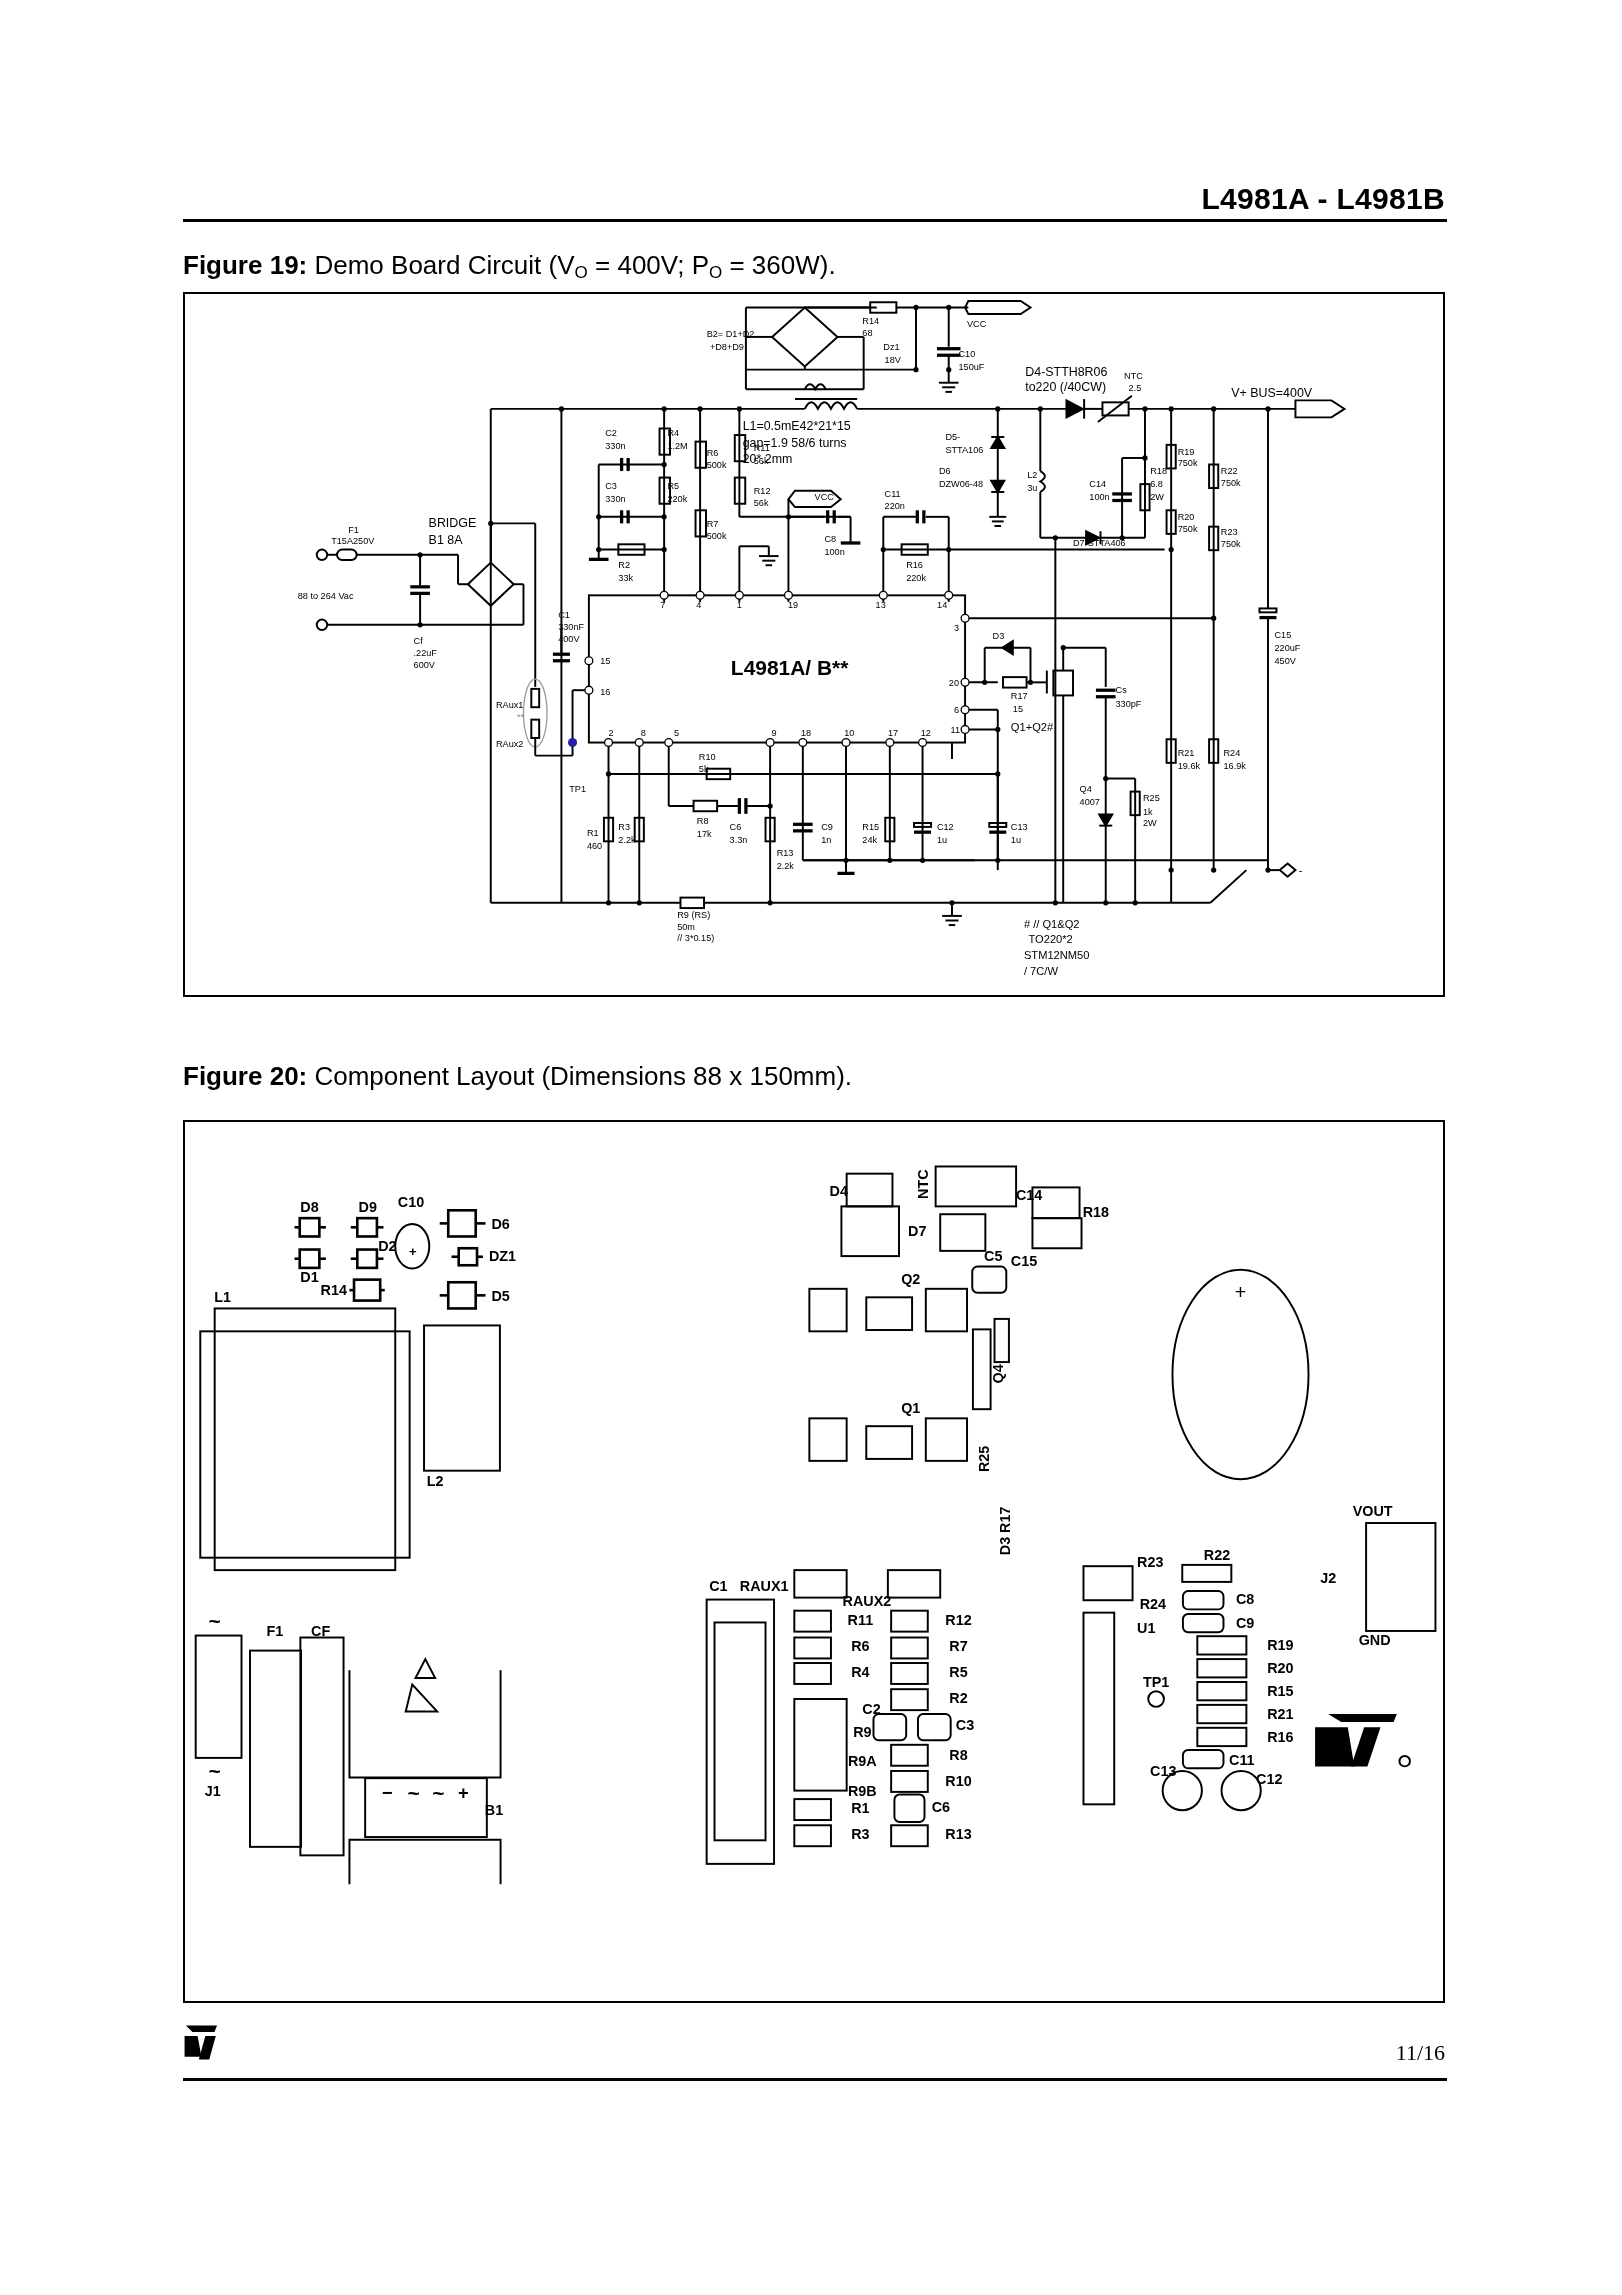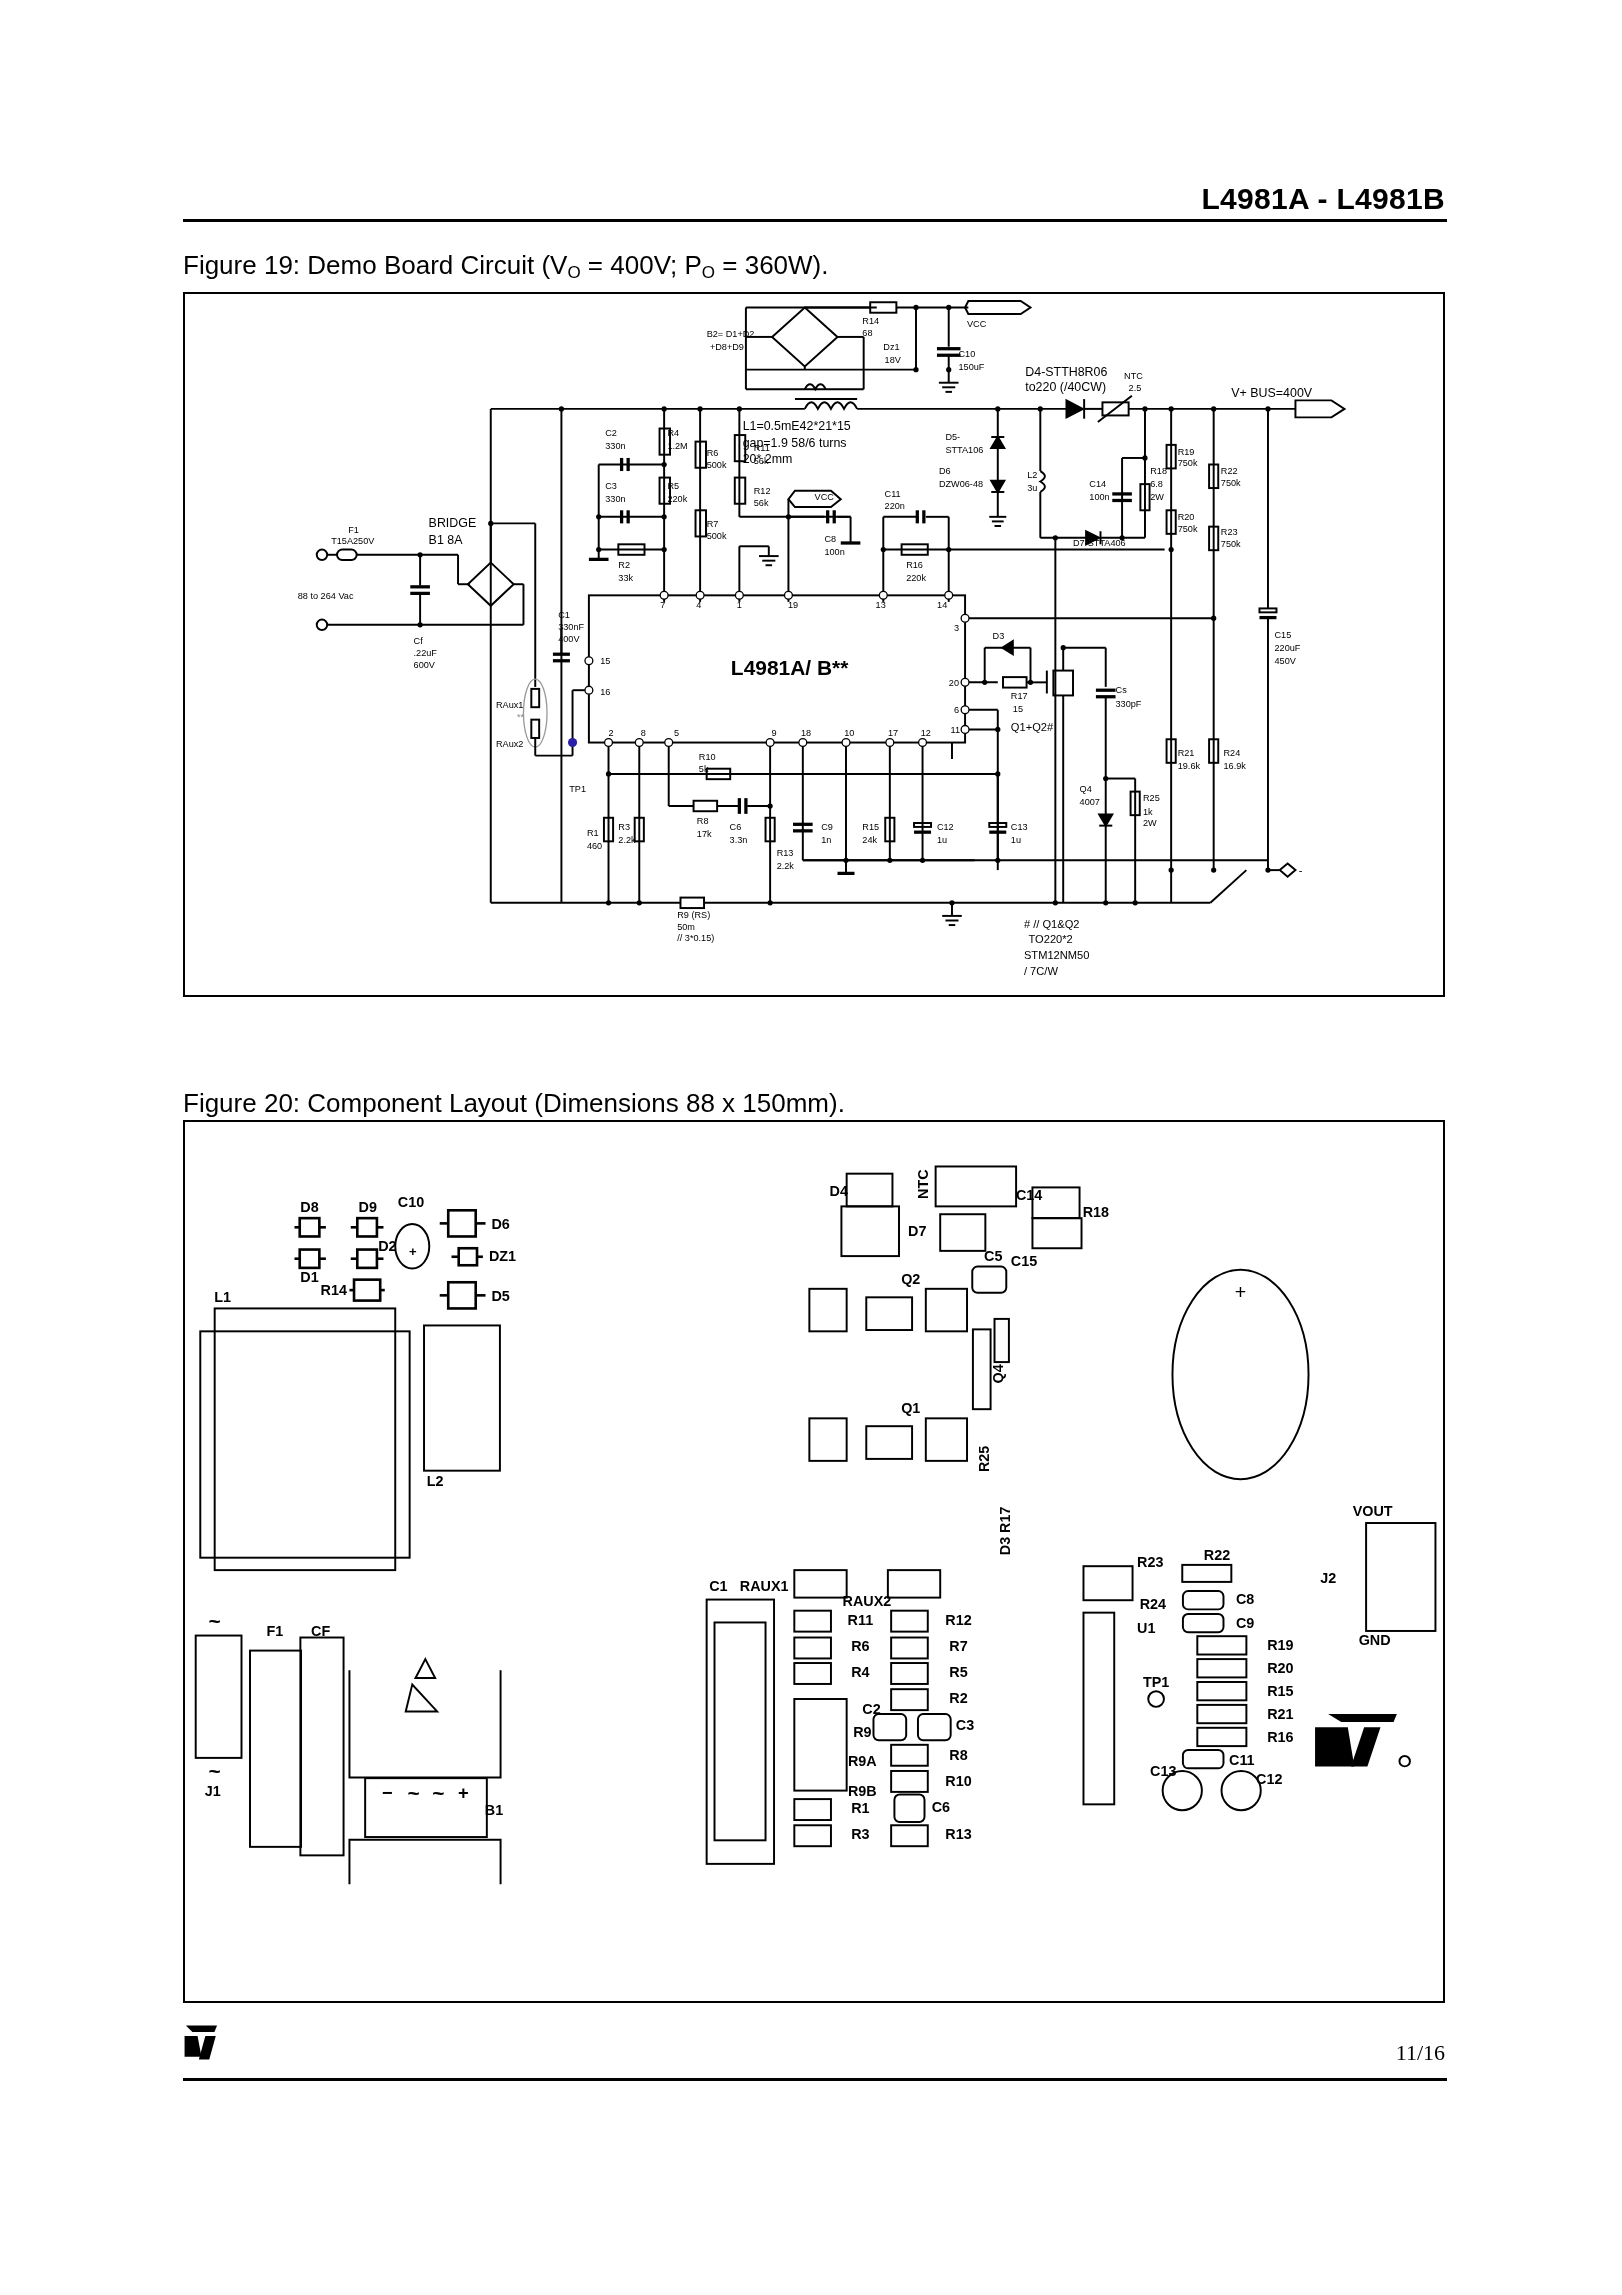--- a/index.html
+++ b/index.html
@@ -3,24 +3,24 @@
 <meta charset="utf-8">
 <style>
   html, body { margin:0; padding:0; background:#ffffff; }
   body { width:1622px; height:2295px; position:relative; overflow:hidden;
          font-family:"Liberation Sans", sans-serif; color:#000; }
   .doc-title { position:absolute; right:177px; top:182px; font-size:30px; font-weight:bold; letter-spacing:0.3px;text-align:right; }
   .rule { position:absolute; left:183px; width:1264px; background:#000; }
   .rule.top { top:219px; height:2.6px; }
   .rule.bottom { top:2078px; height:2.6px; }
   .fig-caption { position:absolute; left:183px; font-size:26px; }
-  .fig-caption b { font-weight:normal; }
+  .fig-caption b { font-weight:bold; }
   .fig-caption sub { font-size:17px; vertical-align:-3.9px; }
   .cap19 { top:250px; }
-  .cap20 { top:1088px; }
+  .cap20 { top:1061px; }
   .frame { position:absolute; left:183px; width:1262px; border:2.6px solid #000; box-sizing:border-box; }
   .frame19 { top:292px; height:705px; }
   .frame20 { top:1120px; height:883px; }
   svg { position:absolute; left:0; top:0; overflow:visible; }
   svg text { font-family:"Liberation Sans", sans-serif; }
   .st-logo-footer { position:absolute; left:183px; top:2023px; width:59px; height:39px; }
   .page-num { position:absolute; right:177px; top:2040px; font-size:22px;font-family:Liberation Serif, serif; }
 </style>
 </head>
 <body>

